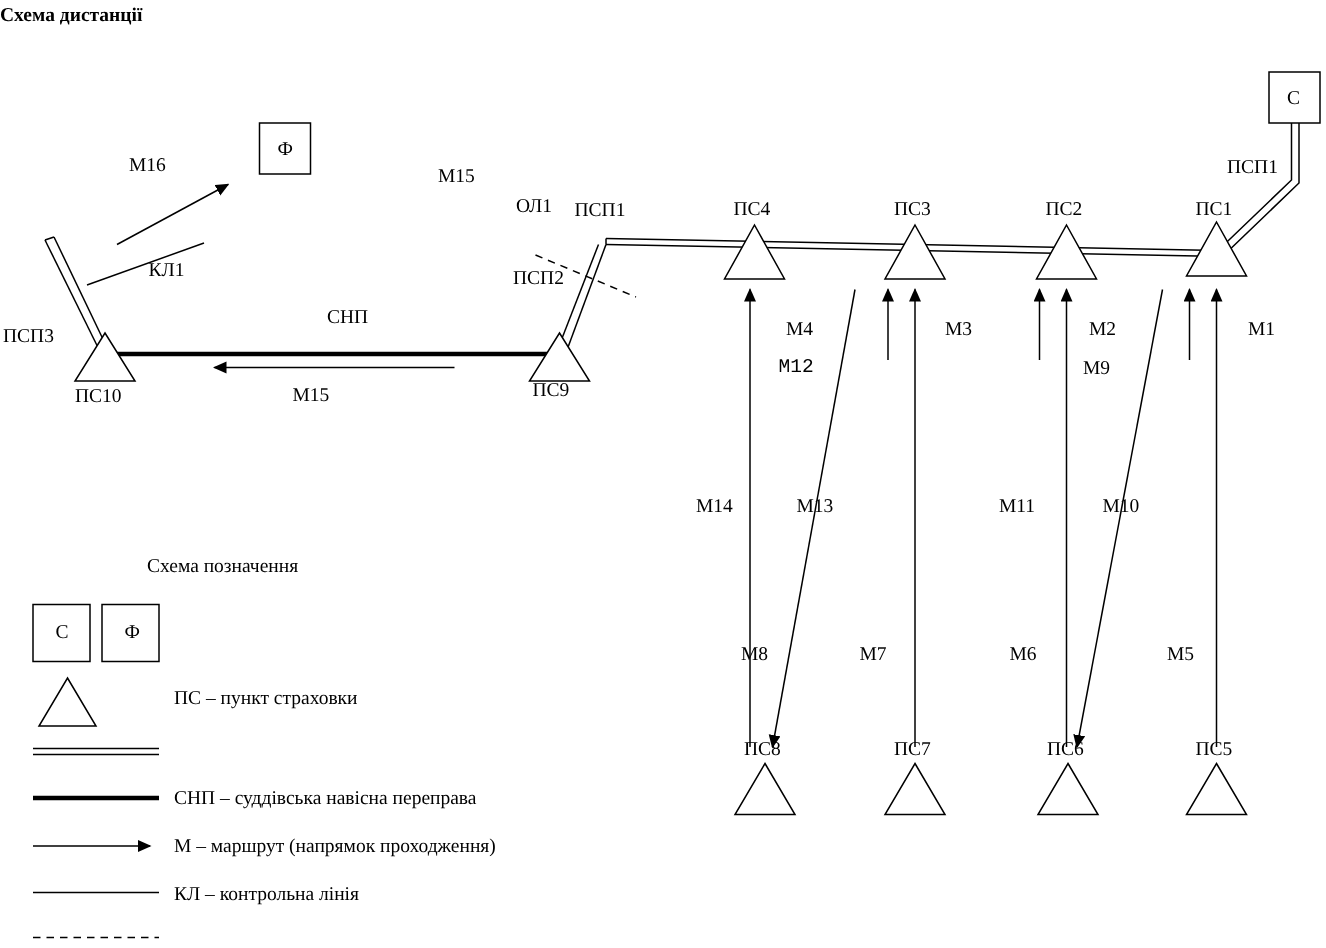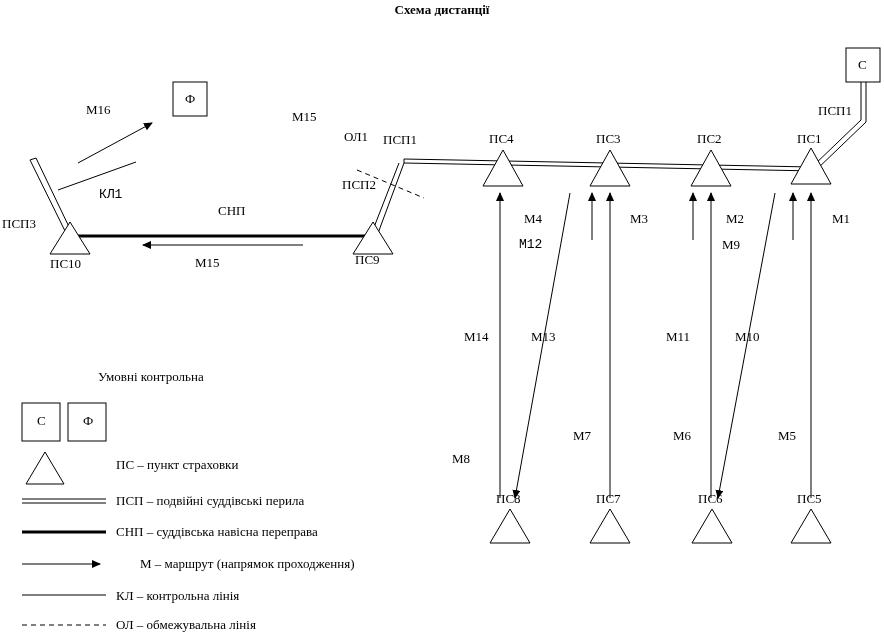--- a/index.html
+++ b/index.html
@@ -7,21 +7,21 @@
     width:884px;height:632px;
     background:#ffffff;
     font-family:"Liberation Serif", serif;
     color:#000;
     position:relative;
     overflow:hidden;
   }
   #stage{position:absolute;left:0;top:0;width:884px;height:632px;}
   #svg{position:absolute;left:0;top:0;width:884px;height:632px;}
   .lbl{position:absolute;font-family:"Liberation Serif",serif;font-size:13px;white-space:nowrap;}
-  .title{position:absolute;width:884px;text-align:center;font-weight:bold;font-size:13px;font-family:"Liberation Serif",serif;}
+  .title{position:absolute;width:884px;font-weight:bold;font-size:13px;font-family:"Liberation Serif",serif;}
   .legend-txt{position:absolute;font-size:13px;font-family:"Liberation Serif",serif;white-space:nowrap;}
   .legend-head{position:absolute;font-size:13px;font-family:"Liberation Serif",serif;}
   .boxtxt{position:absolute;font-size:13px;font-family:"Liberation Serif",serif;}
 </style>
 </head>
 <body>
 
 <div id="stage">
 
   <div class="title" style="left:0;top:2px;">Схема дистанції</div>
@@ -111,21 +111,21 @@
 
   <div class="boxtxt" style="left:858px;top:57px;">С</div>
   <div class="boxtxt" style="left:185px;top:91px;">Ф</div>
 
   <div class="lbl" style="left:818px;top:103px;">ПСП1</div>
   <div class="lbl" style="left:383px;top:132px;">ПСП1</div>
   <div class="lbl" style="left:342px;top:177px;">ПСП2</div>
   <div class="lbl" style="left:2px;top:188px;margin-top:28px;">ПСП3</div>
   <div class="lbl" style="left:218px;top:203px;">СНП</div>
 
-  <div class="lbl" style="left:99px;top:187px;font-family:Liberation Mono, monospace;">КЛ1</div>
+  <div class="lbl" style="left:99px;top:172px;">КЛ1</div>
   <div class="lbl" style="left:344px;top:112px;margin-top:17px;">ОЛ1</div>
 
   <div class="lbl" style="left:86px;top:102px;">М16</div>
   <div class="lbl" style="left:292px;top:109px;">М15</div>
   <div class="lbl" style="left:195px;top:255px;">М15</div>
 
   <div class="lbl" style="left:489px;top:131px;">ПС4</div>
   <div class="lbl" style="left:596px;top:131px;">ПС3</div>
   <div class="lbl" style="left:697px;top:131px;">ПС2</div>
   <div class="lbl" style="left:797px;top:131px;">ПС1</div>
@@ -143,30 +143,28 @@
   <div class="lbl" style="left:630px;top:211px;">М3</div>
   <div class="lbl" style="left:726px;top:211px;">М2</div>
   <div class="lbl" style="left:722px;top:237px;">М9</div>
   <div class="lbl" style="left:832px;top:211px;">М1</div>
 
   <div class="lbl" style="left:464px;top:329px;">М14</div>
   <div class="lbl" style="left:531px;top:329px;">М13</div>
   <div class="lbl" style="left:666px;top:329px;">М11</div>
   <div class="lbl" style="left:735px;top:329px;text-align:center;">М10</div>
 
-  <div class="lbl" style="left:452px;top:428px;margin-top:23px;">М8</div>
+  <div class="lbl" style="left:494px;top:428px;">М8</div>
   <div class="lbl" style="left:573px;top:428px;">М7</div>
   <div class="lbl" style="left:673px;top:428px;">М6</div>
   <div class="lbl" style="left:778px;top:428px;">М5</div>
 
-  <div class="legend-head" style="left:98px;top:369px;">Умовні контрольна</div>
+  <div class="legend-head" style="left:98px;top:369px;">Схема позначення</div>
 
   <div class="boxtxt" style="left:37px;top:413px;">С</div>
   <div class="boxtxt" style="left:83px;top:413px;">Ф</div>
 
   <div class="legend-txt" style="left:116px;top:457px;">ПС – пункт страховки</div>
-  <div class="legend-txt" style="left:116px;top:493px;">ПСП – подвійні суддівські перила</div>
   <div class="legend-txt" style="left:116px;top:524px;">СНП – суддівська навісна переправа</div>
-  <div class="legend-txt" style="left:116px;top:556px;margin-left:24px;">М – маршрут (напрямок проходження)</div>
+  <div class="legend-txt" style="left:116px;top:556px;">М – маршрут (напрямок проходження)</div>
   <div class="legend-txt" style="left:116px;top:588px;">КЛ – контрольна лінія</div>
-  <div class="legend-txt" style="left:116px;top:617px;">ОЛ – обмежувальна лінія</div>
 
 </div>
 
 </body></html>

